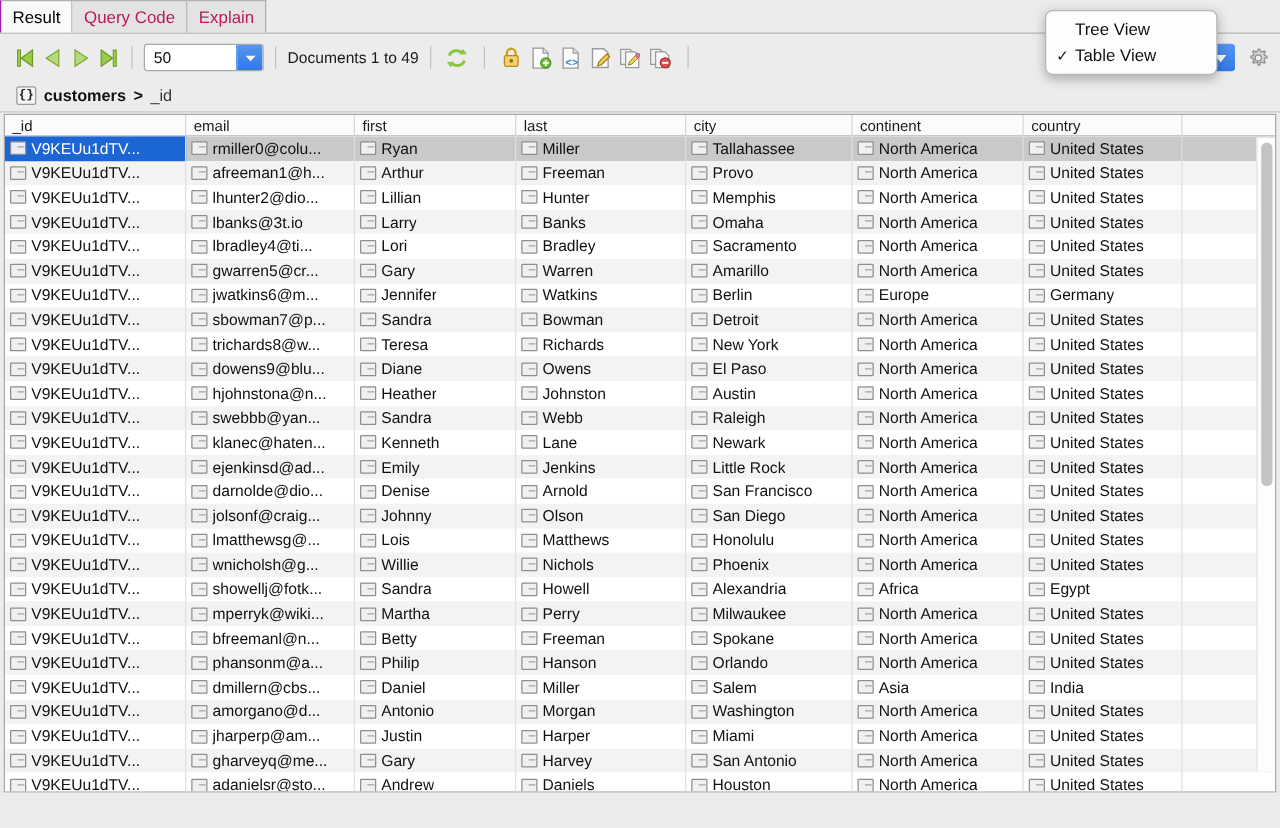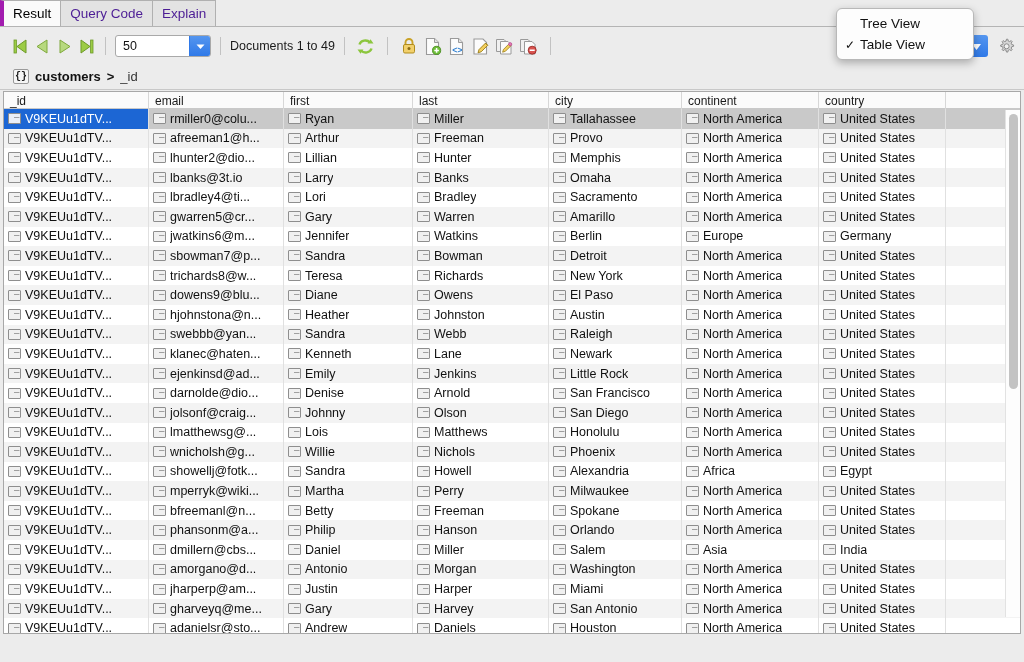--- a/index.html
+++ b/index.html
@@ -16,28 +16,28 @@
   
   .tabbar {
     position: absolute; top: 0; left: 0; width: 1024px; height: 27px;
     background: #ececec;
     border-bottom: 1px solid #b4b4b4;
     display: flex; align-items: flex-end;
   }
   .tab {
     height: 26px; padding: 0 9px;
     display: flex; align-items: center;
-    font-size: 13.5px; color: #4c1d95;
+    font-size: 13.5px; color: #be185d;
     background: #e3e3e3;
     border: 1px solid #b0b0b0;
     border-bottom: none;
     border-left: none;
     border-radius: 0;
   }
-  .tab:first-child { border-left: 4px solid #a21caf; }
+  .tab:first-child { border-left: 1px solid #a21caf; }
   .tab.active { background: #fafafa; color: #000; }
 
   
   .toolbar {
     position: absolute; top: 28px; left: 0; width: 1024px; height: 36px;
     background: #ececec;
     display: flex; align-items: center;
     padding: 0 6px;
   }
   .navbtns { display: flex; align-items: center; gap: 2px; margin-left: 4px; }

